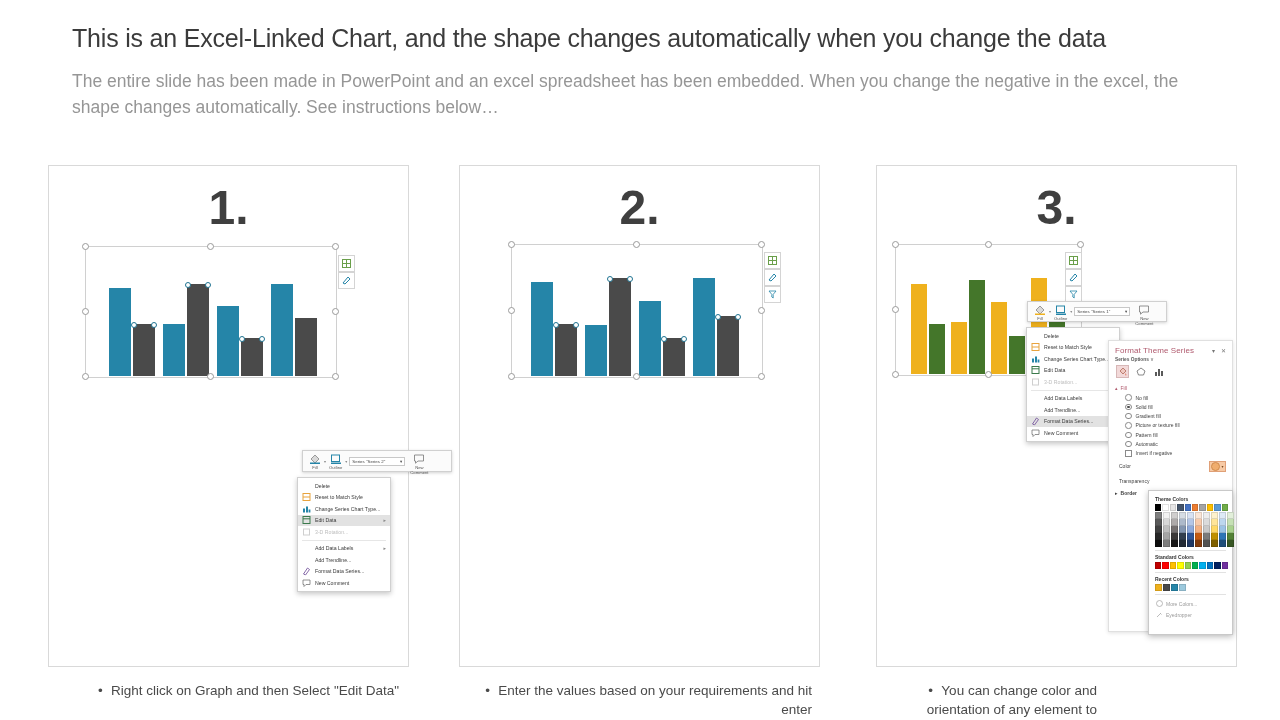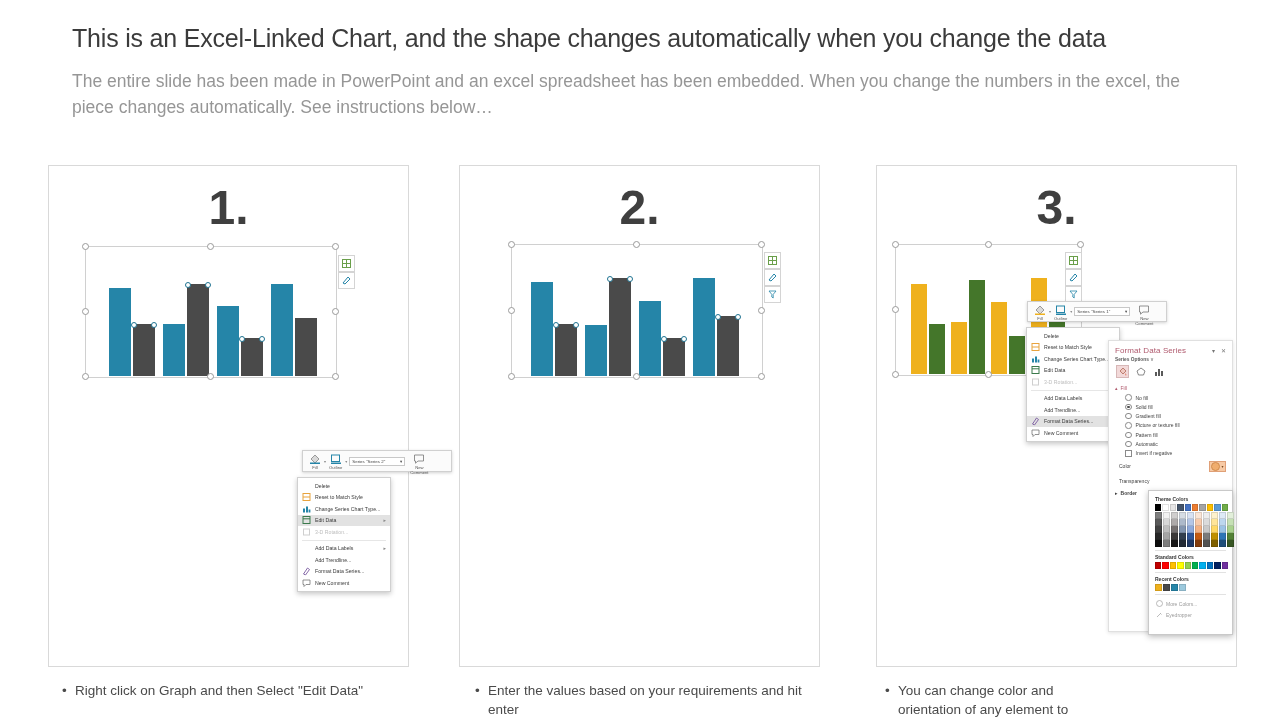--- a/index.html
+++ b/index.html
@@ -158,31 +158,31 @@
   .tint-col .swatch{border-top:none;}
   .tint-col .swatch:first-child{border-top:1px solid rgba(0,0,0,.12);}
   .cp-sep{height:1px;background:#e2e2e2;margin:3px 2px;}
   .cp-item{display:flex;align-items:center;gap:3px;font-size:5px;color:#9a9a9a;
            padding:2px 0 2px 3px;}
   .cp-item .ci{width:7px;height:7px;}
 
   
   .bullets{position:absolute;font-size:13.5px;line-height:19px;color:#4a4a4a;}
   .bullets li{margin-bottom:1px;}
-  .bullets ul{margin:0;padding-left:16px;list-style:none;}
+  .bullets ul{margin:0;padding-left:16px;list-style:none;text-align:right;}
   .bullets li:before{content:"\2022";position:absolute;margin-left:-13px;color:#4a4a4a;}
   .bullets li{position:relative;}
 </style>
 </head>
 <body>
 
 <div class="slide">
 
   <div class="title">This is an Excel-Linked Chart, and the shape changes automatically when you change the data</div>
-  <div class="subtitle">The entire slide has been made in PowerPoint and an excel spreadsheet has been embedded. When you change the numbers in the excel, the piece changes automatically. See instructions below…</div>
+  <div class="subtitle">The entire slide has been made in PowerPoint and an excel spreadsheet has been embedded. When you change the negative in the excel, the shape changes automatically. See instructions below…</div>
 
   <div class="panel" id="panel1">
     <div class="panel-num">1.</div>
 
     <div class="chart-wrap" style="left:36px;top:80px;width:250px;height:130px;">
       <div class="chart-frame" style="left:0;top:0;width:250px;height:130px;"></div>
 
       <div class="bar" style="left:24px;width:22px;height:88px;background:#2585a8;"></div>
       <div class="bar" style="left:48px;width:22px;height:52px;background:#4a4a4a;">
         <span class="bh" style="left:-2px;top:-2px;"></span>
@@ -615,21 +615,21 @@
 
     <div class="bullets" style="left:5px;top:515px;width:215px;">
       <ul>
         <li>You can change color and orientation of any element to your liking and add/edit any piece of text anywhere.</li>
       </ul>
     </div>
   </div>
 
   <div id="fmtpane">
     <div class="fp-head">
-      <span class="fp-title">Format Data Series</span>
+      <span class="fp-title">Format Theme Series</span>
       <span class="fp-head-btns">
         <span>▾</span>
         <span>✕</span>
       </span>
     </div>
     <div class="fp-sub">
       <span>Series Options</span>
       <span style="color:#8a8a8a;">∨</span>
     </div>
     <div class="fp-tabs">

